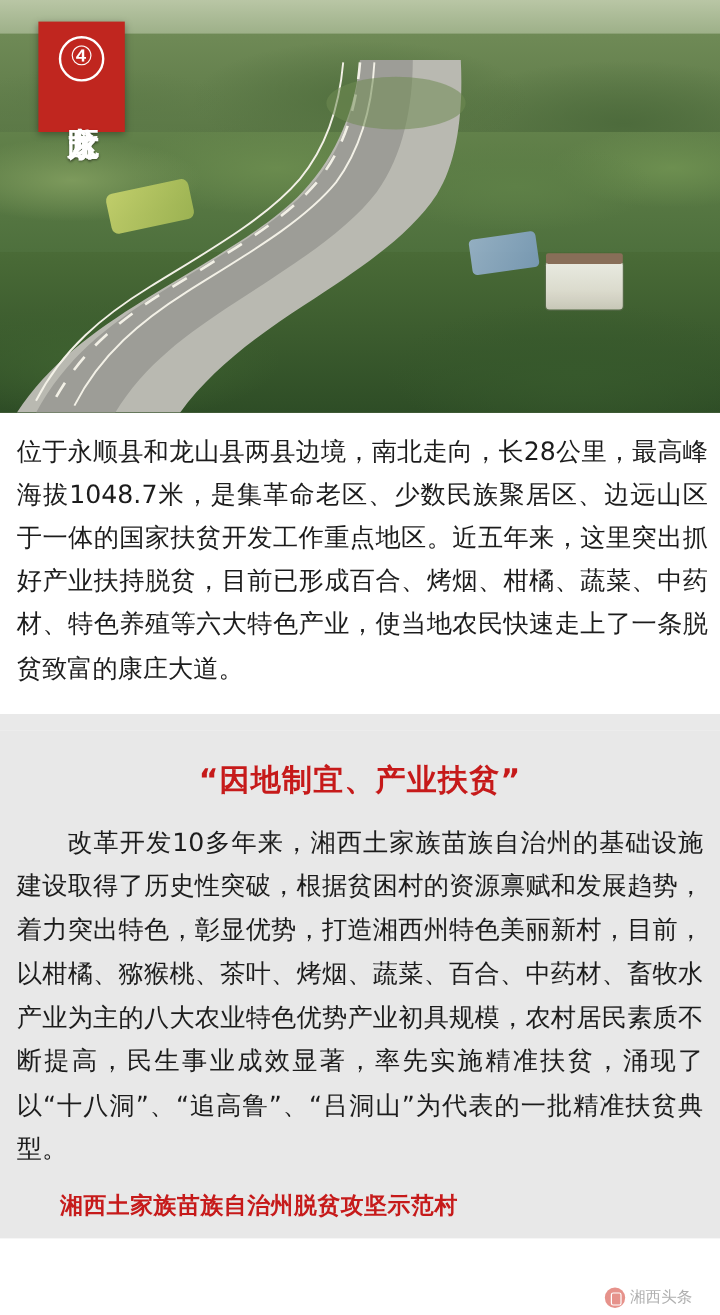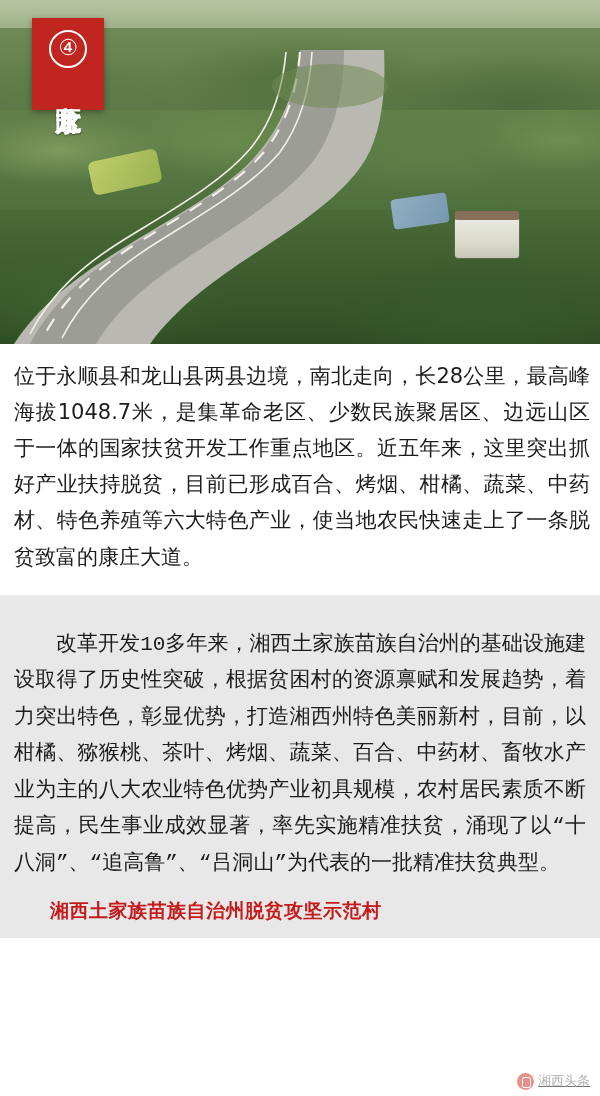--- a/index.html
+++ b/index.html
@@ -166,45 +166,44 @@
   }
   .block p {
     margin: 0 0 6px 0;
     color: #1c1c1c;
     font-size: 21px;
     line-height: 1.74;
     text-align: justify;
     text-justify: inter-ideograph;
     font-family: "DejaVu Sans", sans-serif;
   }
-  .block p.indent { text-indent: 2em; font-family: Liberation Mono, monospace; }
+  .block p.indent { text-indent: 2em; }
 
   .block-footer {
     margin-top: 16px;
     color: #c61a1a;
     font-size: 19px;
     font-weight: 700;
     text-align: left;
     font-family: Liberation Serif, serif;
     letter-spacing: .5px;
     position: relative;
     white-space: nowrap;
     padding-left: 36px;
   }
 
   
   .watermark {
     position: absolute;
-    right: 10px;
+    right: 23px;
     bottom: 6px;
     display: flex;
     align-items: center;
     gap: 4px;
     opacity: .55;
-    text-decoration: underline;
   }
   .wm-logo {
     width: 17px; height: 17px;
     border-radius: 50%;
     background: #d33a2d;
     position: relative;
     flex: 0 0 auto;
   }
   .wm-logo:after {
     content: "";
@@ -250,20 +249,21 @@
   </div>
 </div>
 
 <div class="intro">
   <p>位于永顺县和龙山县两县边境，南北走向，长28公里，最高峰海拔1048.7米，是集革命老区、少数民族聚居区、边远山区于一体的国家扶贫开发工作重点地区。近五年来，这里突出抓好产业扶持脱贫，目前已形成百合、烤烟、柑橘、蔬菜、中药材、特色养殖等六大特色产业，使当地农民快速走上了一条脱贫致富的康庄大道。</p>
 </div>
 
 <div class="gap"></div>
 
 <div class="block">
+  <div class="block-heading">“因地制宜、产业扶贫”</div>
   <p class="indent">改革开发10多年来，湘西土家族苗族自治州的基础设施建设取得了历史性突破，根据贫困村的资源禀赋和发展趋势，着力突出特色，彰显优势，打造湘西州特色美丽新村，目前，以柑橘、猕猴桃、茶叶、烤烟、蔬菜、百合、中药材、畜牧水产业为主的八大农业特色优势产业初具规模，农村居民素质不断提高，民生事业成效显著，率先实施精准扶贫，涌现了以“十八洞”、“追高鲁”、“吕洞山”为代表的一批精准扶贫典型。</p>
   <div class="block-footer">湘西土家族苗族自治州脱贫攻坚示范村</div>
 </div>
 
 <div class="watermark">
   <span class="wm-logo"></span>
   <span class="wm-text">湘西头条</span>
 </div>
 
 </body></html>

